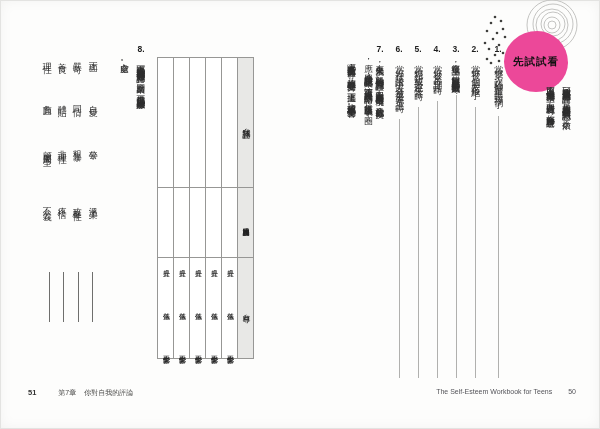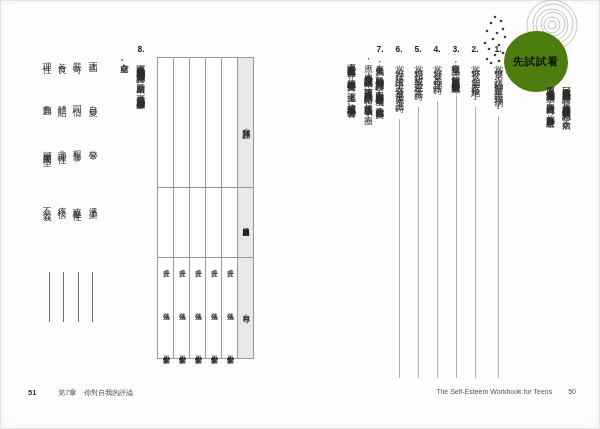--- a/index.html
+++ b/index.html
@@ -15,21 +15,21 @@
   .item-col { position:absolute; top:44px; height:334px; width:18px;
     display:flex; flex-direction:column; align-items:center; }
   .item-num { font-size:8.5px; font-weight:700; margin-bottom:4px; color:#1e1e1e; }
   .item-text { font-size:9px; letter-spacing:3px; color:#2e2e2e; }
   .dense { letter-spacing:0.5px; font-size:8.6px; }
   .ans-line { width:1px; background:#b0b0ae; flex:1 1 auto; margin-top:7px; min-height:8px; }
   .cont { position:absolute; top:57px; width:16px; }
   .intro { position:absolute; top:80px; width:16px; font-size:8.6px; letter-spacing:0.5px; color:#2e2e2e; }
   
   .tab-blob { position:absolute; left:504px; top:31px; width:64px; height:61px;
-    background:#4d7c0f; border-radius:52% 48% 50% 50%/50% 52% 48% 50%;
+    background:#ec4899; border-radius:52% 48% 50% 50%/50% 52% 48% 50%;
     display:flex; align-items:center; justify-content:center; }
   .tab-blob span { font-size:10.5px; font-weight:700; letter-spacing:1px; color:#111; }
   .deco { position:absolute; }
   
   .word { position:absolute; font-size:9px; letter-spacing:2.5px; color:#2e2e2e; }
   .blank-line { position:absolute; top:272px; height:50px; width:1px; background:#6f6f6d; }
   
   .ws-table { position:absolute; left:157px; top:57px;
     display:grid; grid-template-columns:16px 16px 16px 16px 16px 15px;
     grid-template-rows:130px 70px 100px; border:1px solid #979795; background:#fff; }

